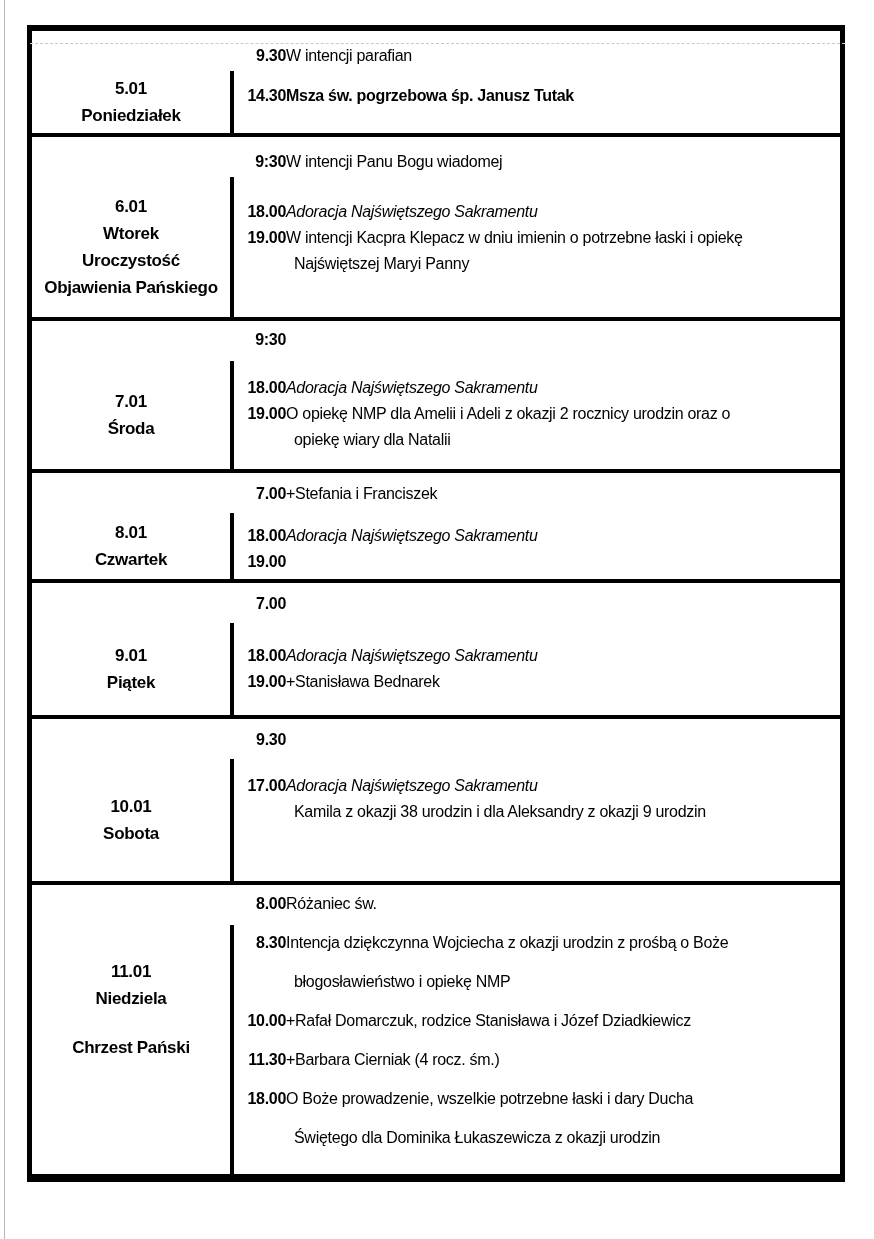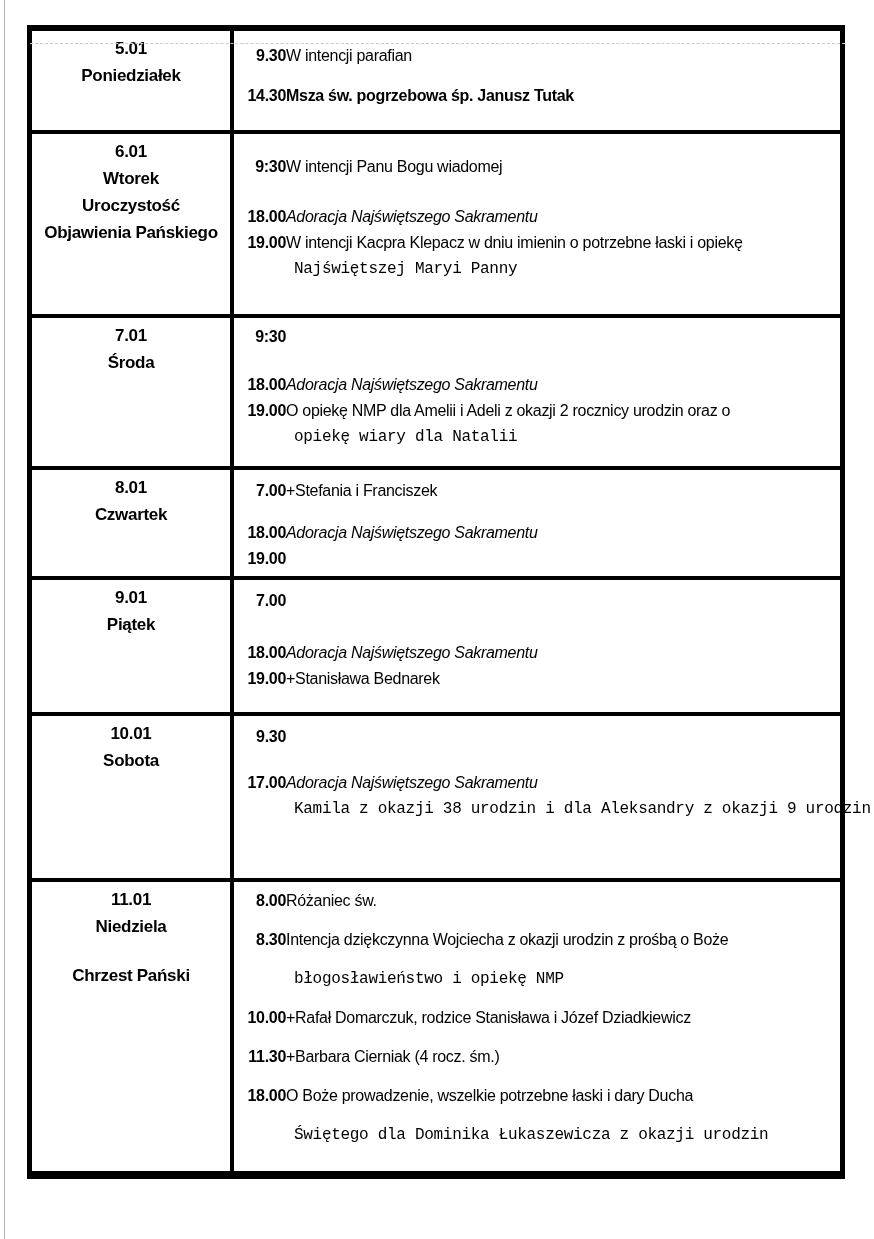--- a/index.html
+++ b/index.html
@@ -27,36 +27,37 @@
   .dashed-line {
     position: absolute; top: 12px; left: -2px; right: -5px; height: 0;
     border-top: 1px dashed #c9c9c9;
     z-index: 2;
   }
   .trow { display: grid; grid-template-columns: 202px 1fr; border-bottom: 4px solid #000; }
   .trow:last-child { border-bottom: none; }
   .day-cell {
     border-right: 4px solid #000;
     display: flex; flex-direction: column;
-    justify-content: flex-start; align-items: center;
+    justify-content: center; align-items: center;
     text-align: center;
     font-weight: bold; font-size: 17px; line-height: 27px;
     padding: 4px 6px;
+    margin-top: 40px;
   }
   .intent-cell { padding: 0 10px 0 8px; font-size: 16px; }
   .line { line-height: 26px; white-space: nowrap; }
   .time { font-weight: bold; display: inline-block; min-width: 44px; text-align: right; }
   .txt { }
   .italic .txt { font-style: italic; }
   .boldtxt .txt { font-weight: bold; }
-  .cont { padding-left: 52px; line-height: 26px; white-space: nowrap; font-family: Liberation Mono, monospace; }
+  .cont { padding-left: 52px; line-height: 26px; white-space: nowrap; }
   .feast-gap { margin-top: 22px; }
   
   .r1 .intent-cell { padding-top: 12px; }  .r1 .l1 { margin-top: 14px; }
-  .r2 .intent-cell { padding-top: 20px; }   .r2 .l1 { margin-top: 24px; }
+  .r2 .intent-cell { padding-top: 12px; }   .r2 .l1 { margin-top: 24px; }
   .r3 .intent-cell { padding-top: 6px; }   .r3 .l1 { margin-top: 22px; }
   .r4 .intent-cell { padding-top: 8px; }   .r4 .l1 { margin-top: 16px; }
   .r5 .intent-cell { padding-top: 8px; }   .r5 .l1 { margin-top: 26px; }
   .r6 .intent-cell { padding-top: 8px; }   .r6 .l1 { margin-top: 20px; }
   .r7 .intent-cell { padding-top: 6px; border-radius: 7px; }   .r7 .sp { margin-top: 13px; }
   .r7 .day-cell { padding-bottom: 84px; }
   .r1 { min-height: 103px; }
   .r2 { min-height: 184px; }
   .r3 { min-height: 152px; }
   .r4 { min-height: 110px; }

